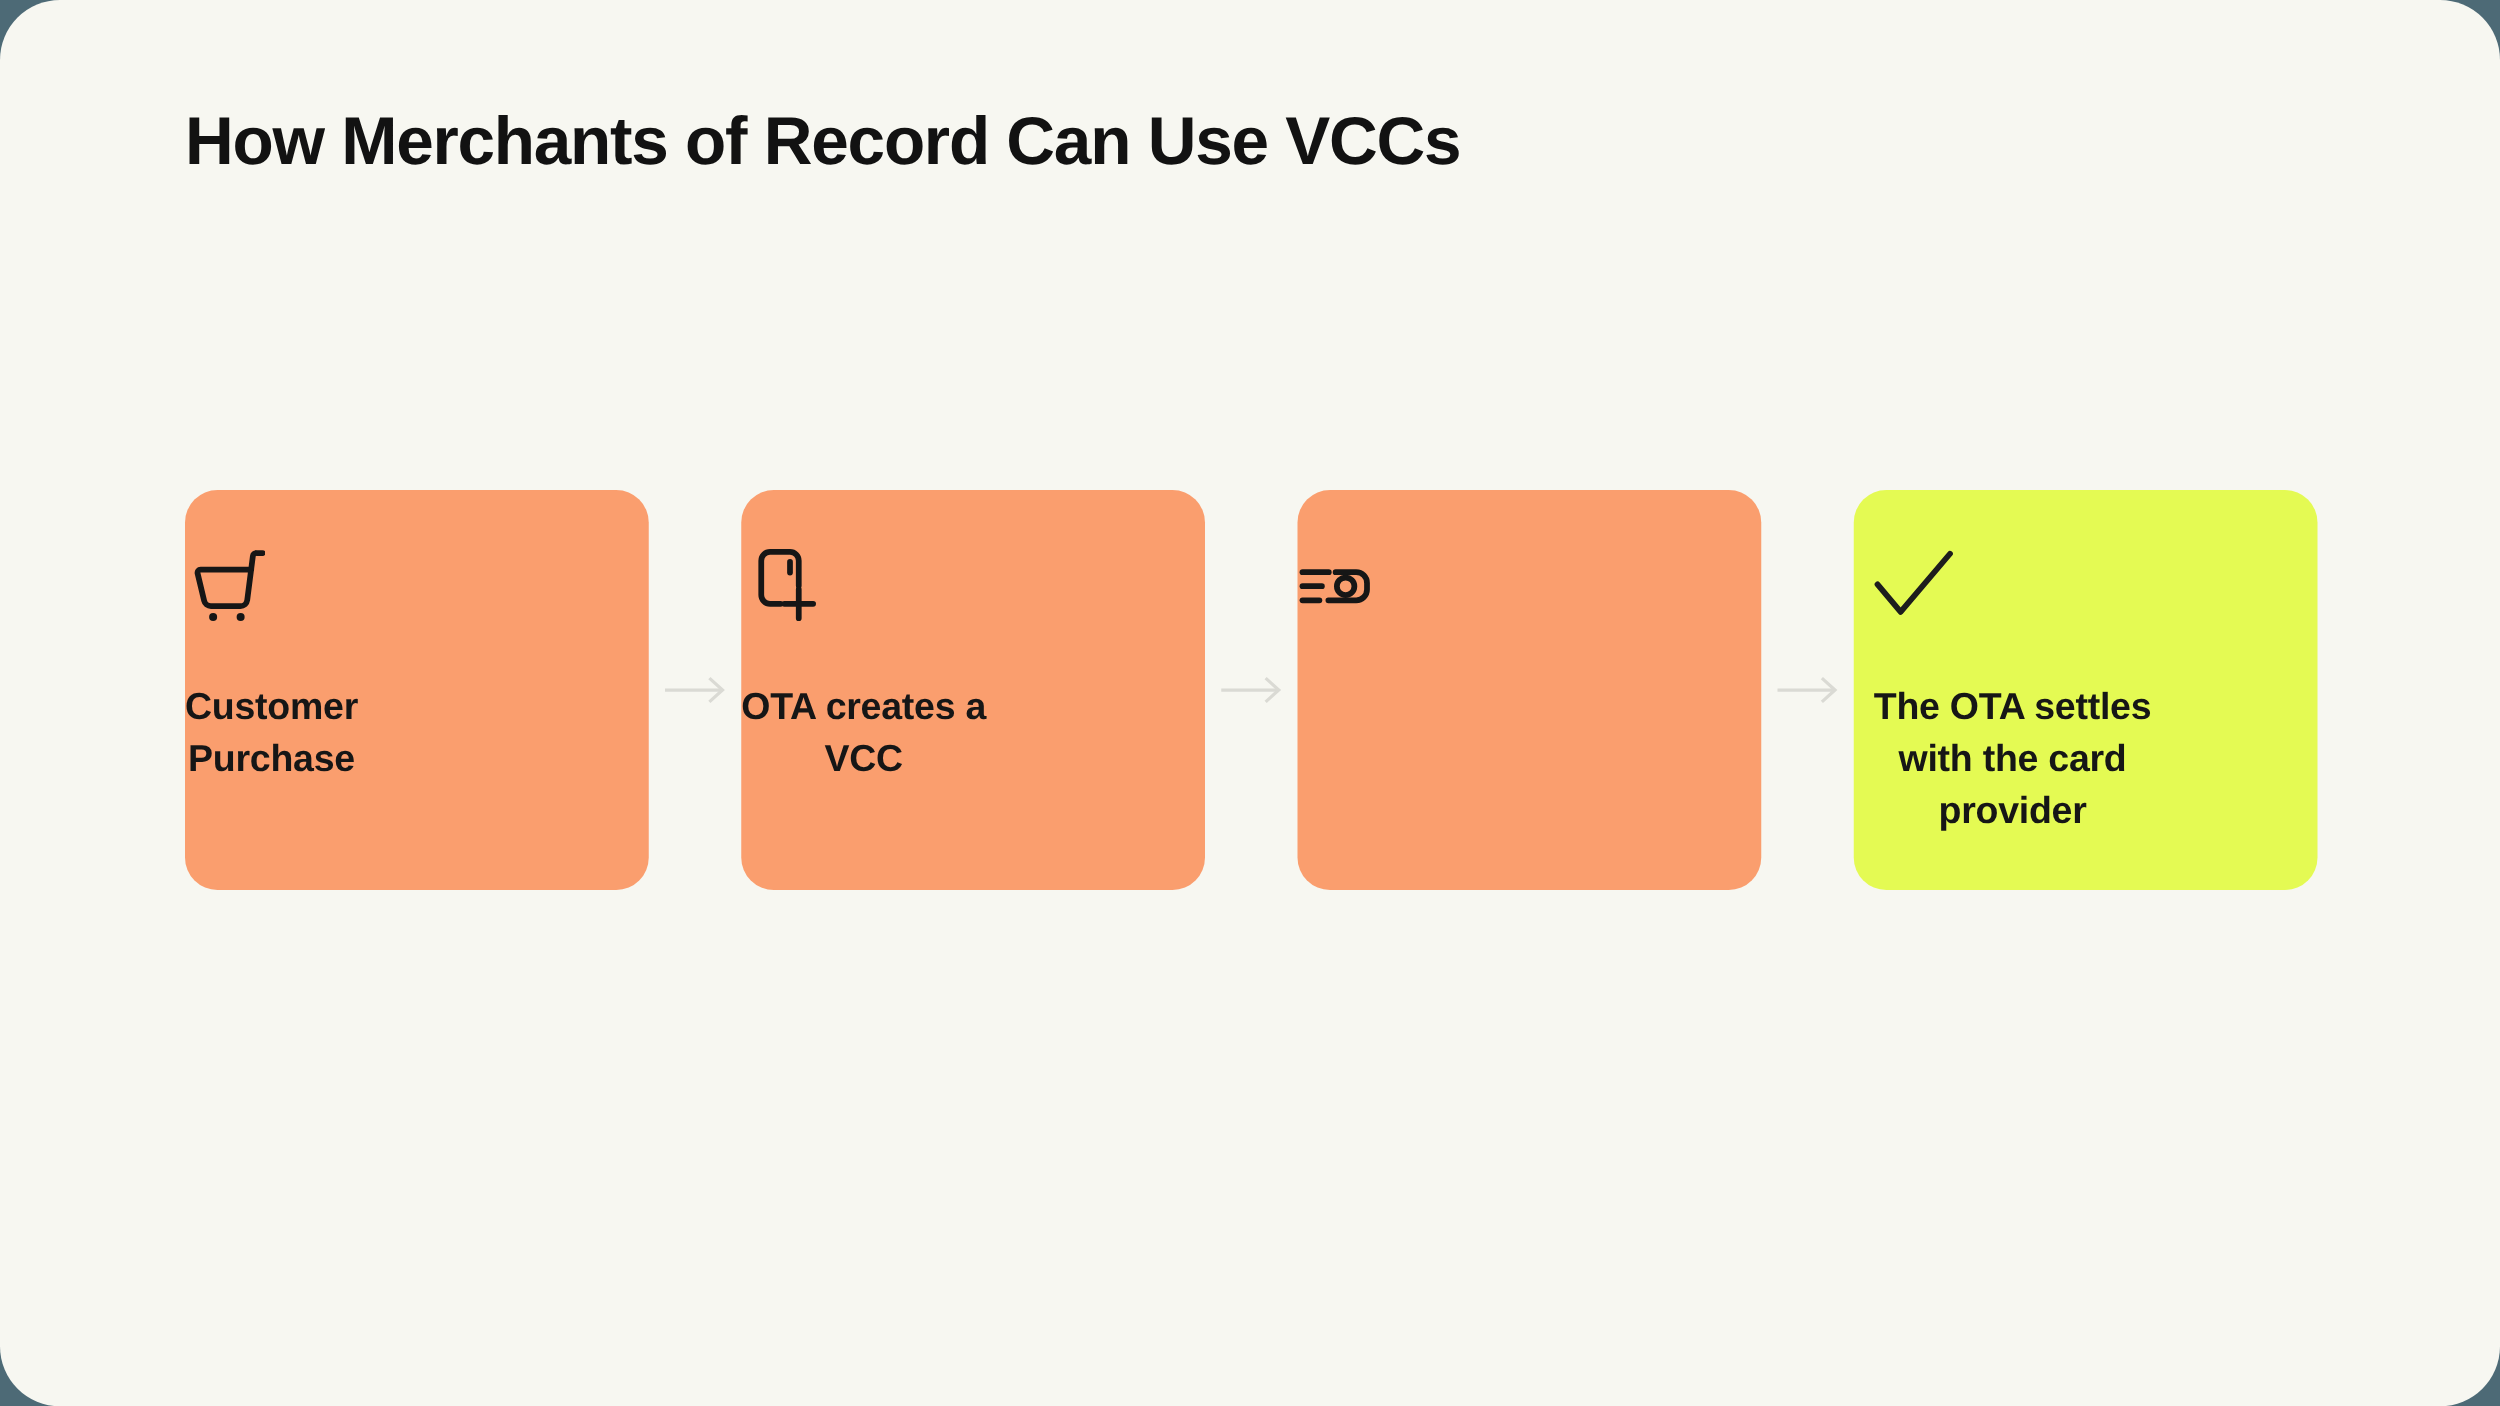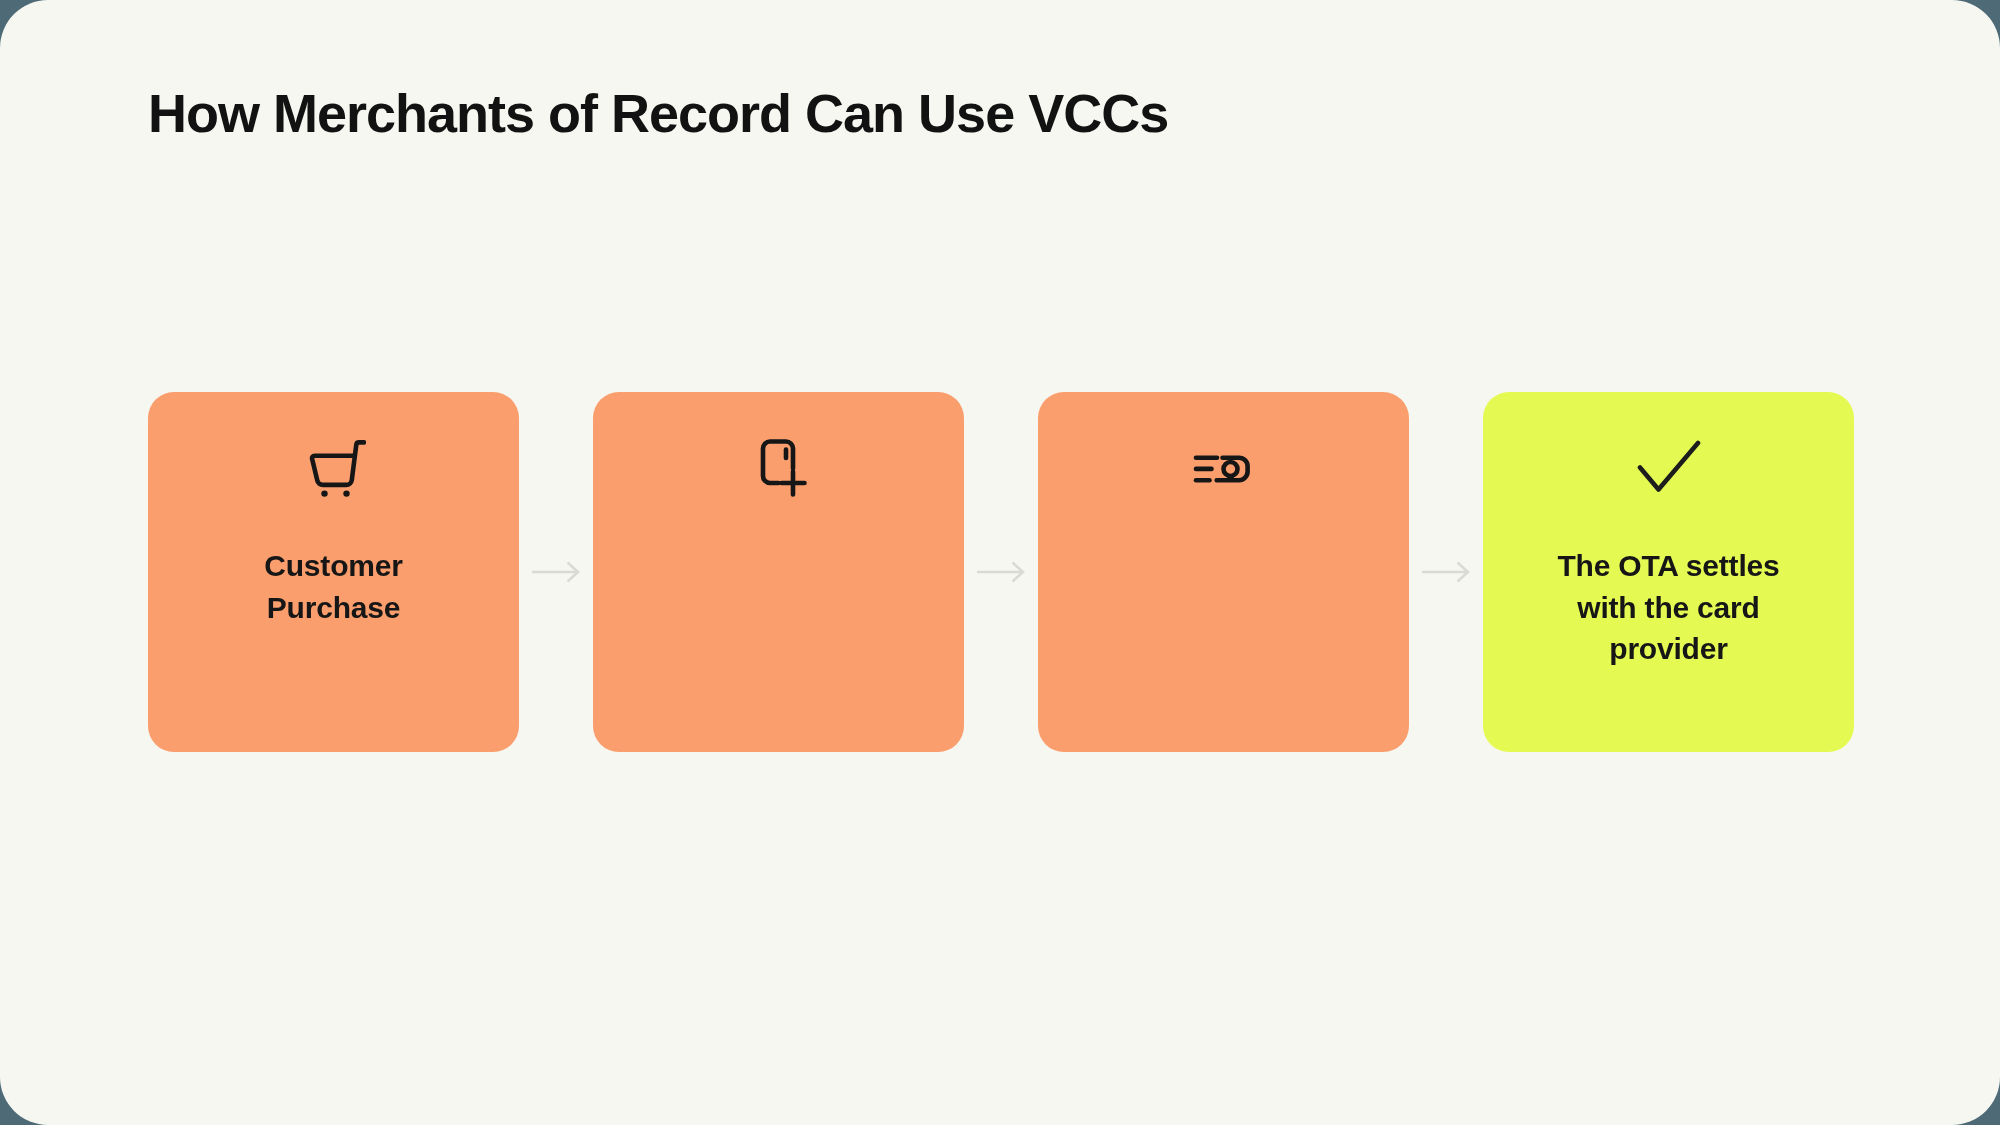--- a/index.html
+++ b/index.html
@@ -25,26 +25,26 @@
     line-height: 1.15;
     color: #121212;
   }
   .flow {
     position: absolute;
     left: 148px; top: 392px;
     display: flex;
     align-items: center;
   }
   .card {
-    width: 371px; height: 360px;
+    width: 371px; height: 320px;
     border-radius: 26px;
     box-sizing: border-box;
     display: flex;
     flex-direction: column;
-    align-items: center;
+    align-items: flex-start;
   }
   .card .icon {
     margin-top: 43px;
     width: 64px; height: 64px;
     display: block;
     flex: 0 0 auto;
   }
   .card .label {
     margin-top: 46px;
     font-size: 30px;
@@ -93,20 +93,22 @@
       </div>
 
       <div class="card" style="background-color: rgb(250, 158, 110);">
         <span class="icon">
           <svg viewBox="0 0 64 64" width="64" height="64" fill="none" stroke="#161616" stroke-width="4.6" stroke-linecap="round" stroke-linejoin="round">
             <path d="M46 33.5 V13.5 A7 7 0 0 0 39 6.5 H23 A7 7 0 0 0 16 13.5 V41 A7 7 0 0 0 23 48 H31.5"></path>
             <line x1="39" y1="14.5" x2="39" y2="23"></line>
             <path d="M46 36.5 V59.5 M34.5 48 H57.5"></path>
           </svg>
         </span>
+        <div class="label">OTA creates a
+VCC</div>
       </div>
 
       <div class="arrow">
         <svg viewBox="0 0 52 26" width="52" height="26" fill="none" stroke="#DADAD4" stroke-width="2.6">
           <path d="M2 13 H47"></path>
           <path d="M37.5 3.5 L48 13 L37.5 22.5"></path>
         </svg>
       </div>
 
       <div class="card" style="background-color: rgb(250, 158, 110);">
@@ -121,21 +123,21 @@
         </span>
       </div>
 
       <div class="arrow">
         <svg viewBox="0 0 52 26" width="52" height="26" fill="none" stroke="#DADAD4" stroke-width="2.6">
           <path d="M2 13 H47"></path>
           <path d="M37.5 3.5 L48 13 L37.5 22.5"></path>
         </svg>
       </div>
 
-      <div class="card" style="background-color: rgb(228, 250, 83);">
+      <div class="card" style="background-color: rgb(228, 250, 83); padding-left: 16px;">
         <span class="icon">
           <svg viewBox="0 0 64 64" width="64" height="64" fill="none" stroke="#1d1d1d" stroke-width="4.6" stroke-linecap="round" stroke-linejoin="round">
             <path d="M3 32.5 L21.5 54.5 L61 8"></path>
           </svg>
         </span>
         <div class="label">The OTA settles
 with the card
 provider</div>
       </div>
 

